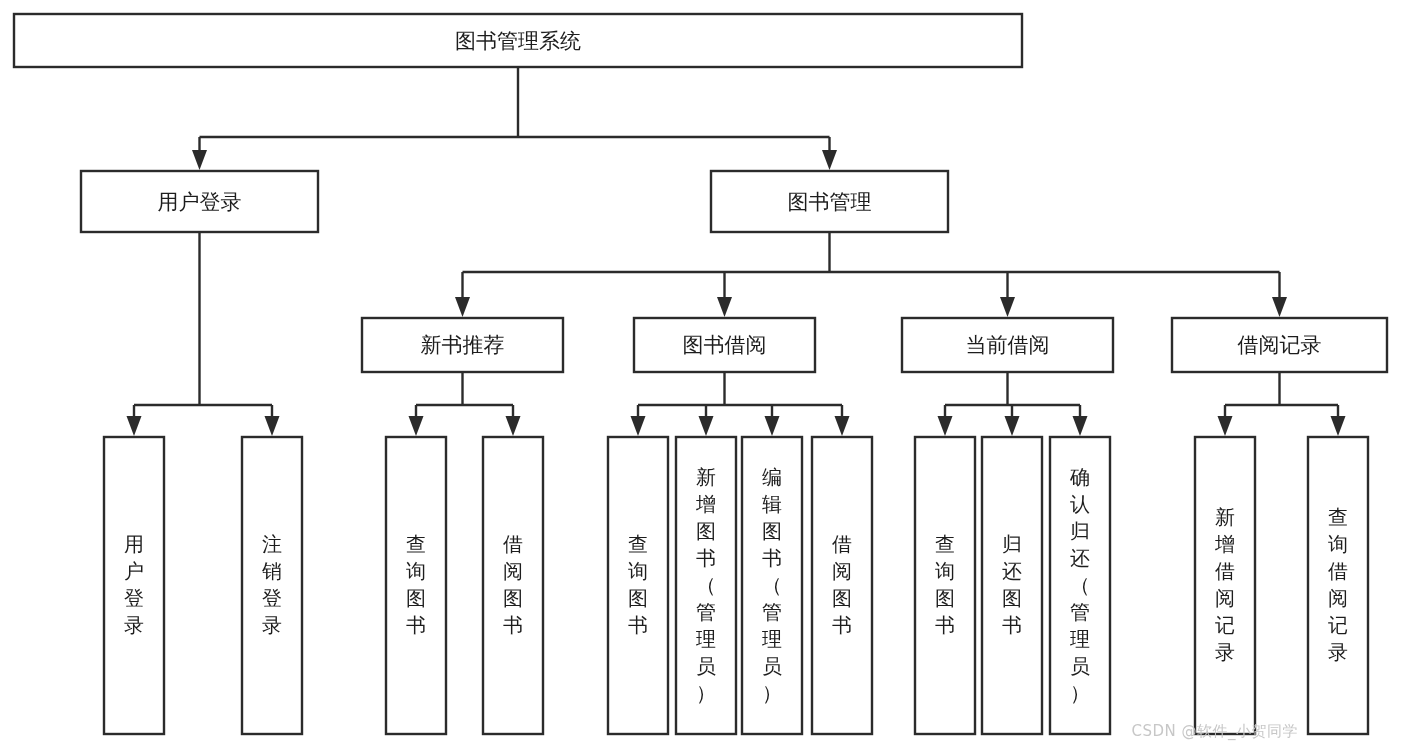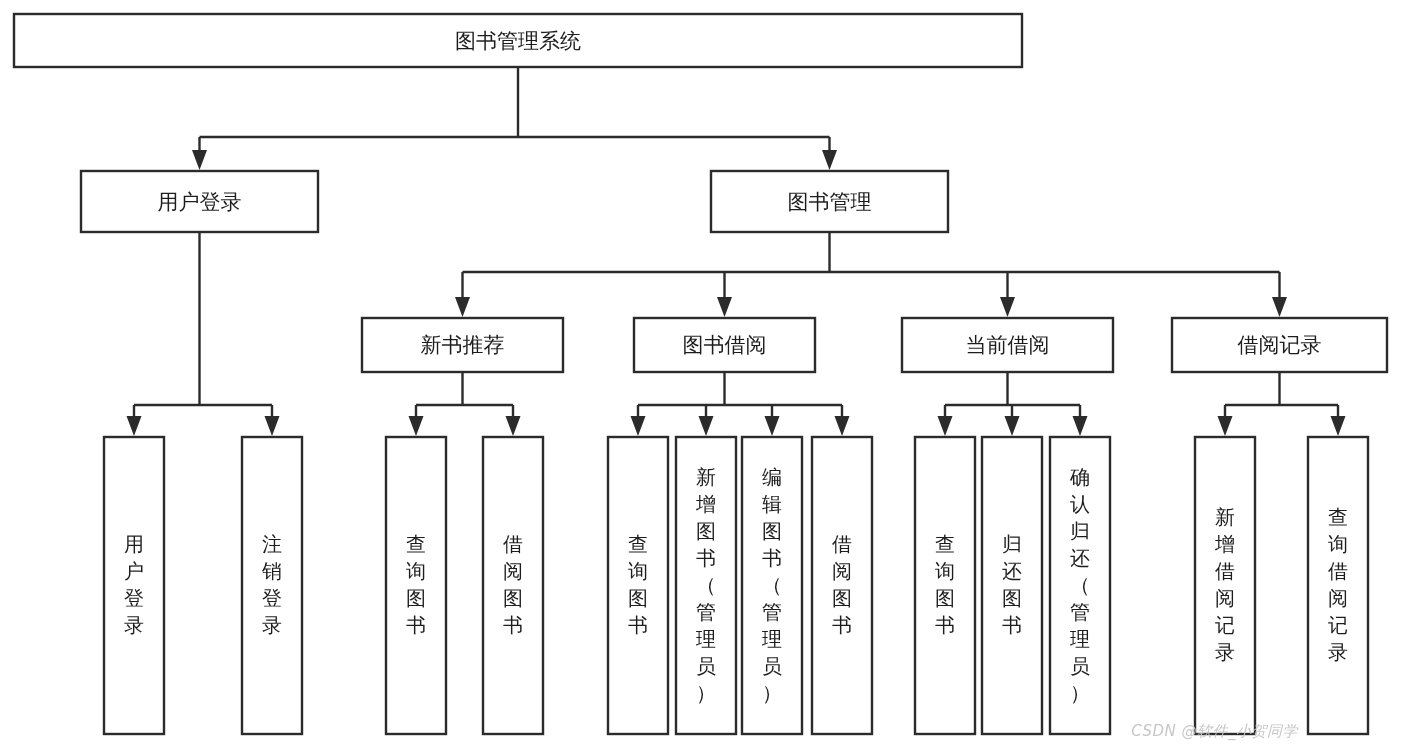--- a/index.html
+++ b/index.html
@@ -28,21 +28,20 @@
   .watermark{
     position:absolute;
     right:12px;
     bottom:6px;
     color:#c7c7c7;
     font-size:15px;
     font-family:"DejaVu Sans","Liberation Sans",sans-serif;
     letter-spacing:.5px;
     white-space:nowrap;
     user-select:none;
-    font-style:italic;
   }
 </style>
 </head>
 <body>
 
 <div id="diagram-root">
   <svg class="canvas" viewBox="0 0 1405 747">
     <g id="edge-layer">
         <line x1="518" y1="67" x2="518" y2="137" class="connector"></line>
         <line x1="199.5" y1="137" x2="829.5" y2="137" class="connector"></line>

